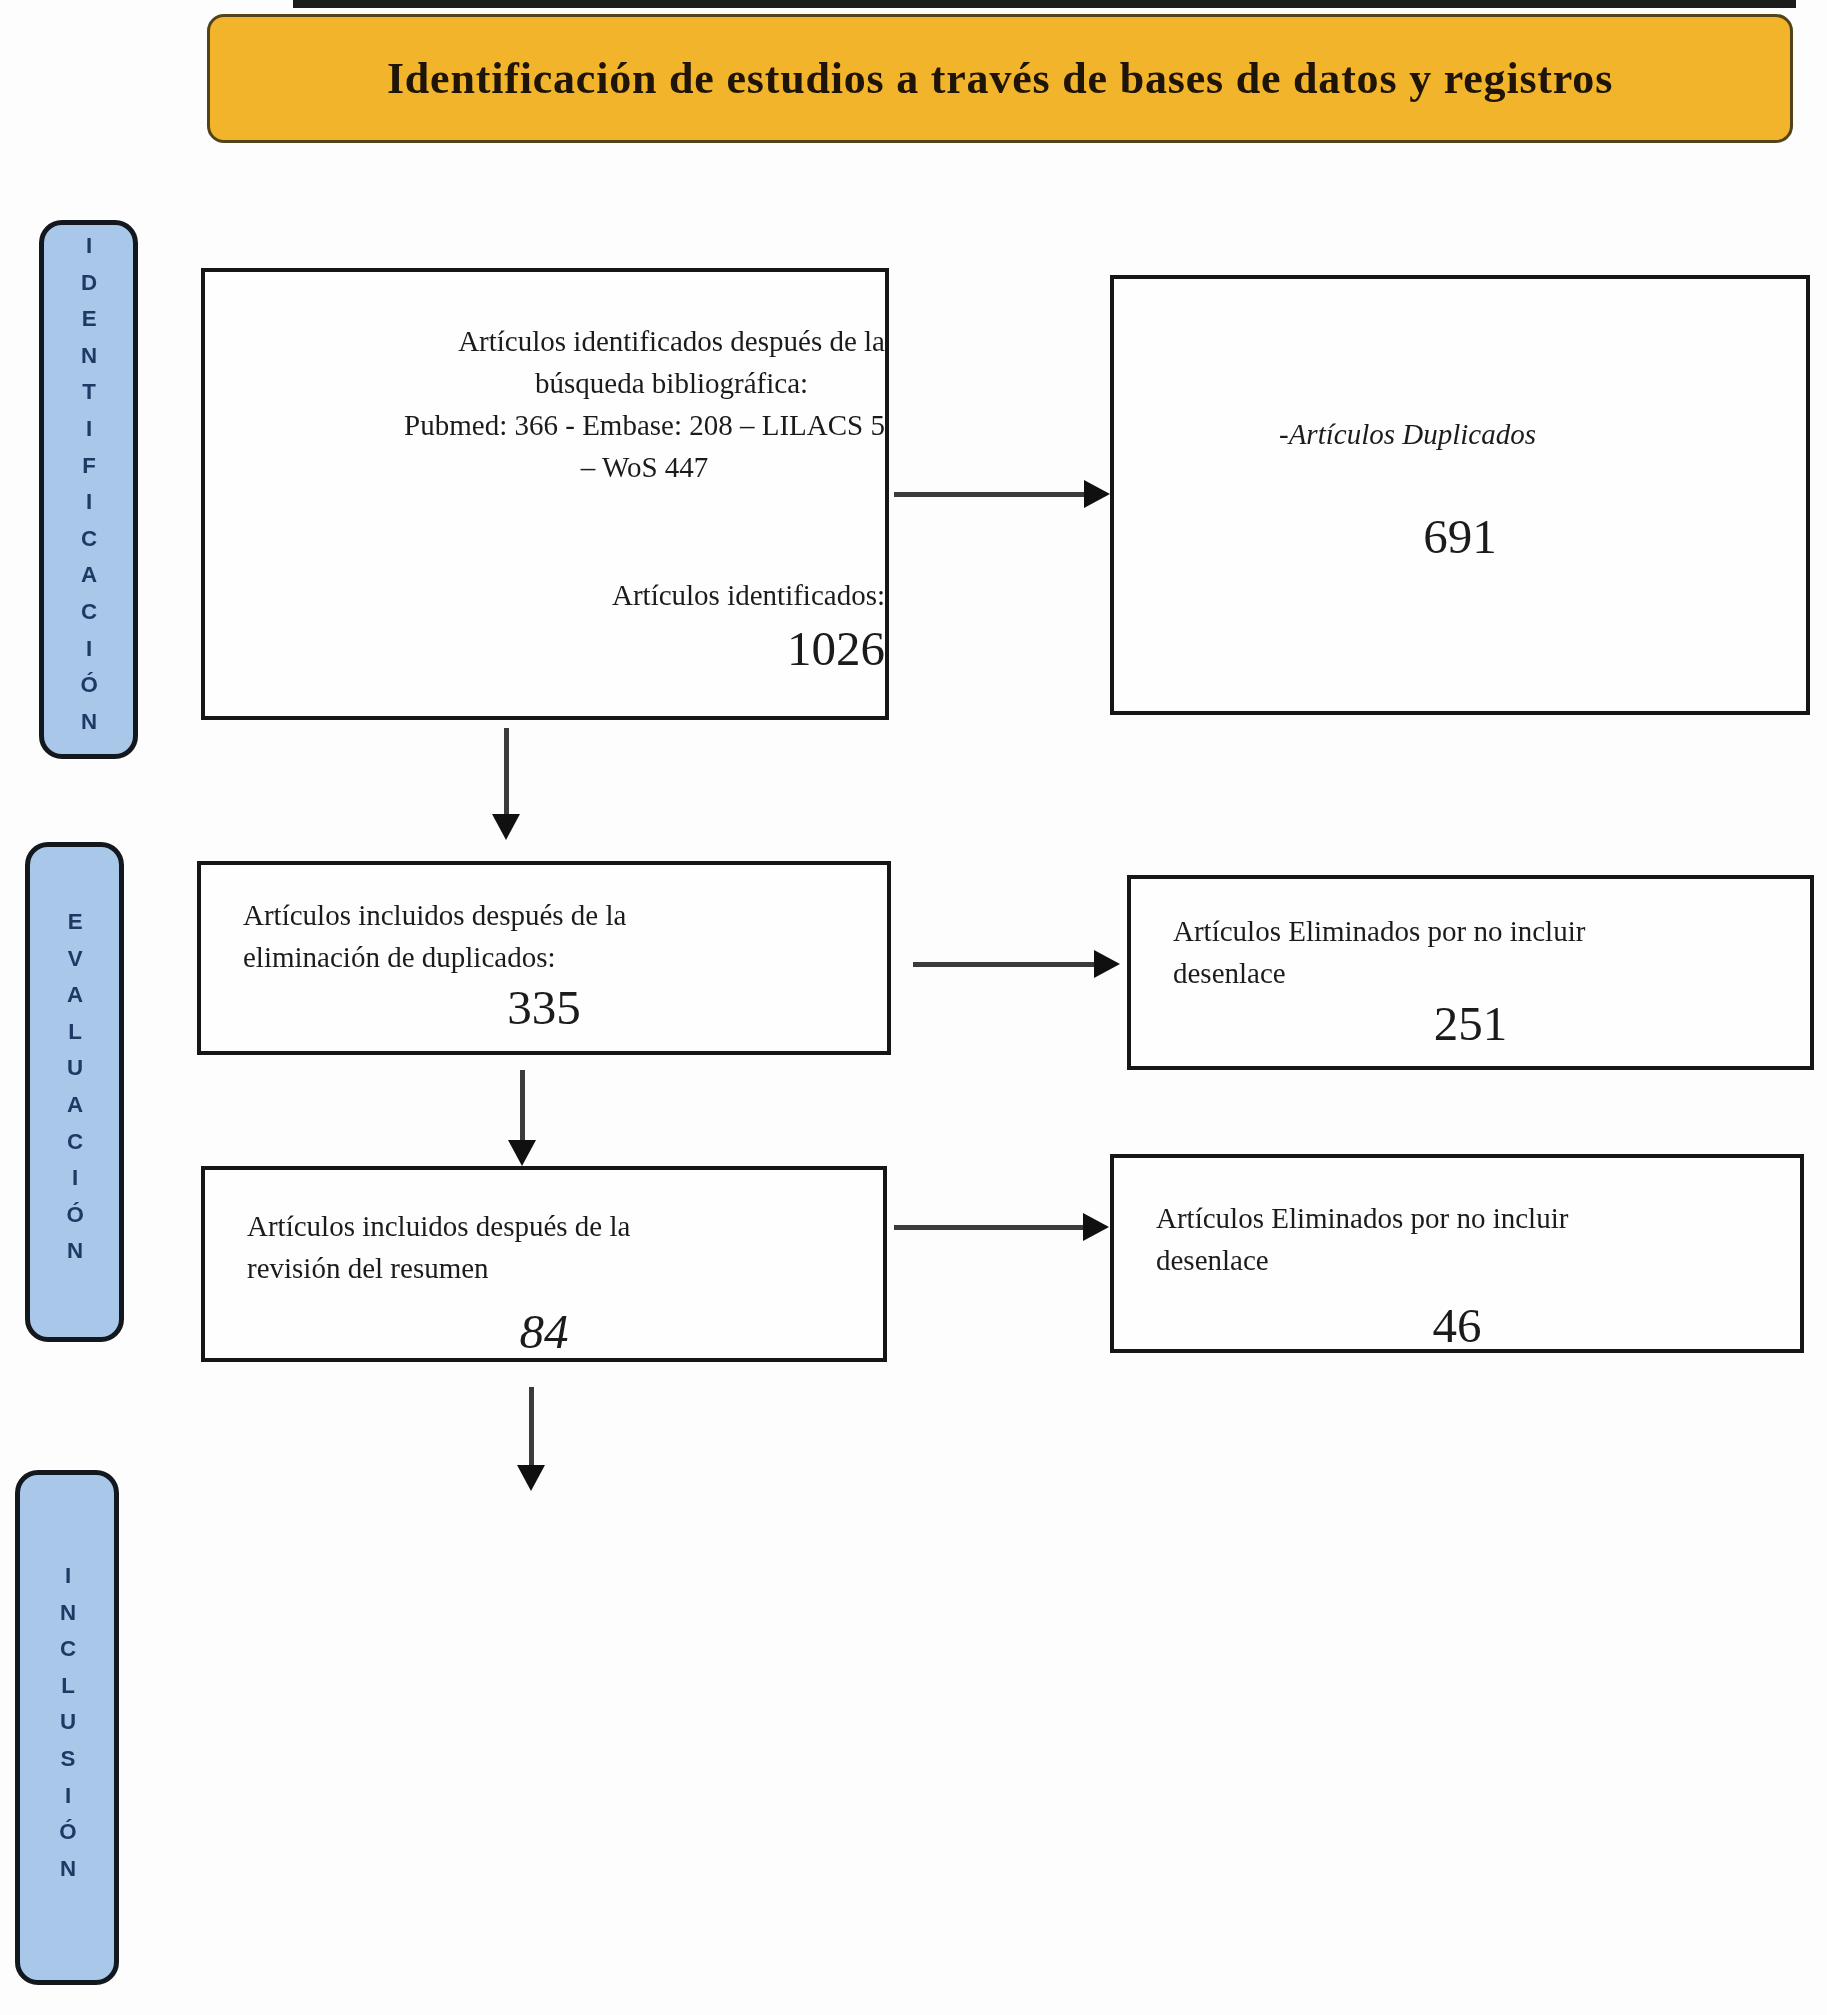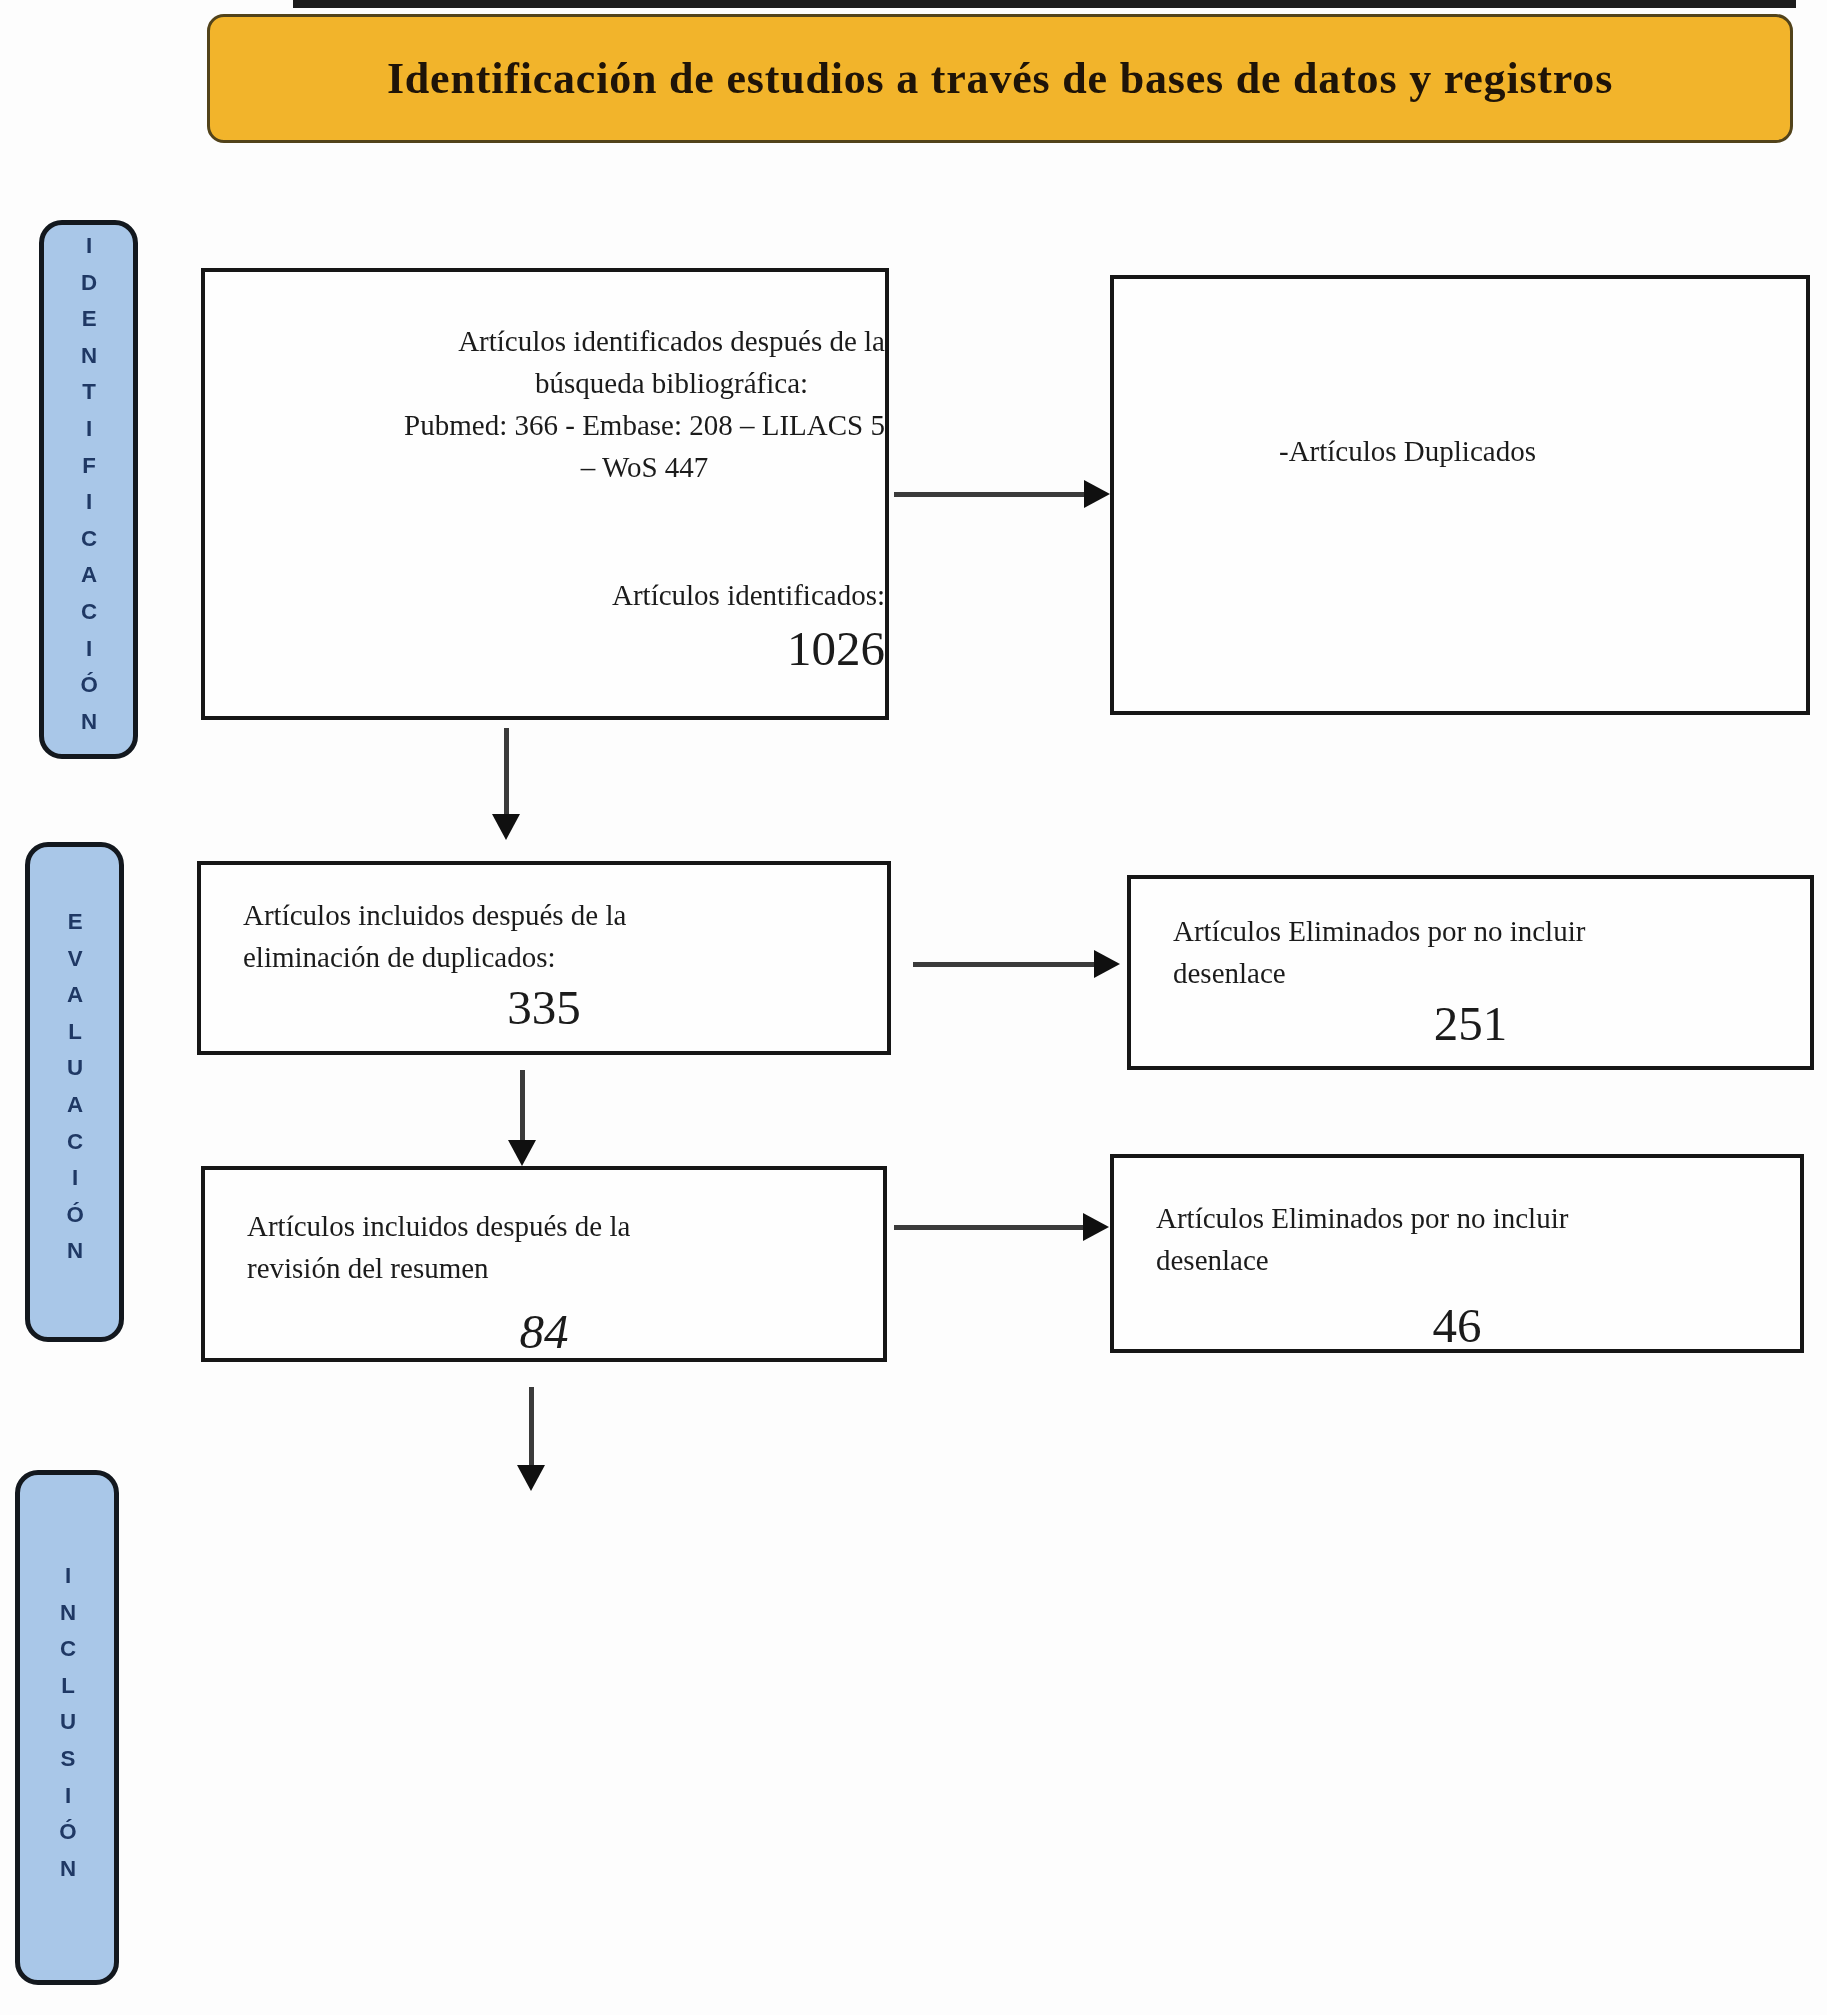--- a/index.html
+++ b/index.html
@@ -58,21 +58,21 @@
     font-size:49px;
     line-height:1.15;
     text-align:center;
   }
   
   .box-identified{display:flex;flex-direction:column;align-items:flex-end;text-align:center;padding-top:48px;}
   .box-identified .lbl2{margin-top:86px;}
   .box-identified .num{margin-top:4.6px;}
   
   .box-removed{padding:71px 49px 0 49px;}
-  .box-removed .subitem{margin-top:80px;margin-left:116px;}
+  .box-removed .subitem{margin-top:63px;margin-left:116px;font-style:italic;}
   .box-removed .num{margin-top:54px;}
   
   .box-dedup{padding:29px 42px 0 42px;}
   .box-dedup .num{margin-top:1.5px;}
   
   .box-excl1{padding:31px 42px 0 42px;}
   .box-excl1 .num{margin-top:2px;}
   
   .box-abstract{padding:35px 42px 0 42px;}
   .box-abstract .num{margin-top:15px;font-style:italic;}
@@ -126,20 +126,21 @@
     <div class="pre">Artículos identificados después de la
 búsqueda bibliográfica:</div>
     <div class="pre">Pubmed: 366 - Embase: 208 – LILACS 5
 – WoS 447</div>
     <div class="lbl2">Artículos identificados:</div>
     <div class="num">1026</div>
   </div>
 
   <div class="fbox box-removed" style="left:1110px;top:275px;width:700px;height:440px;">
     <div class="subitem">-Artículos Duplicados</div>
+    <div class="num">691</div>
   </div>
 
   <div class="fbox box-dedup" style="left:197px;top:861px;width:694px;height:194px;">
     <div class="pre">Artículos incluidos después de la
 eliminación de duplicados:</div>
     <div class="num">335</div>
   </div>
 
   <div class="fbox box-excl1" style="left:1127px;top:875px;width:687px;height:195px;">
     <div class="pre">Artículos Eliminados por no incluir

